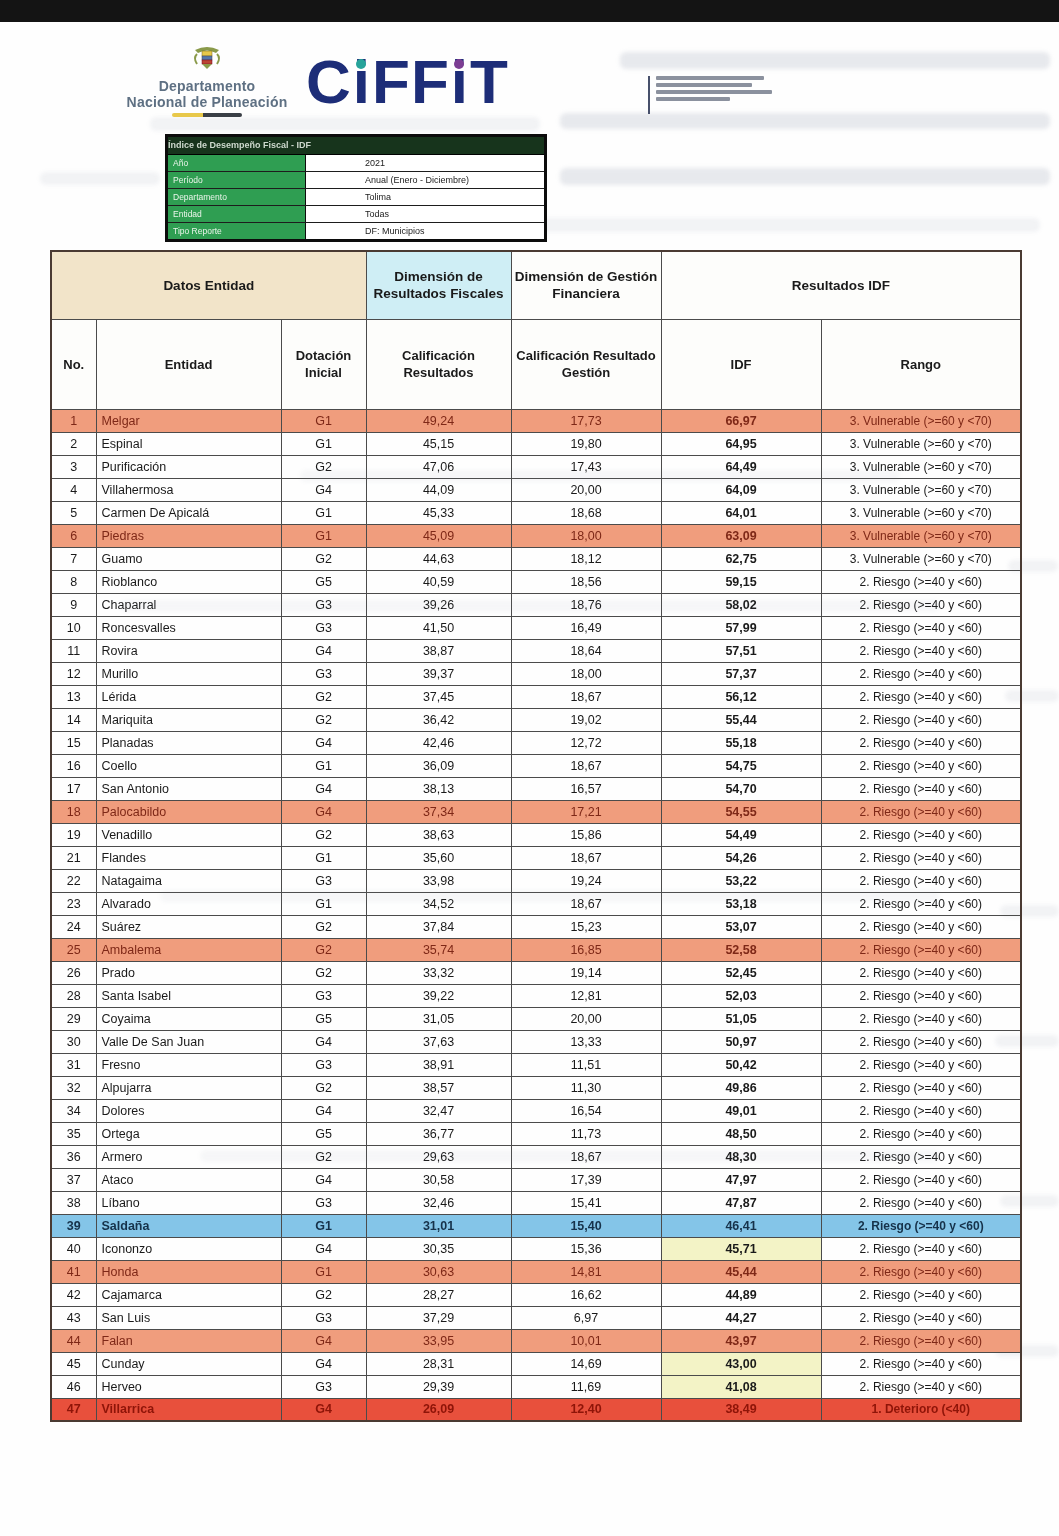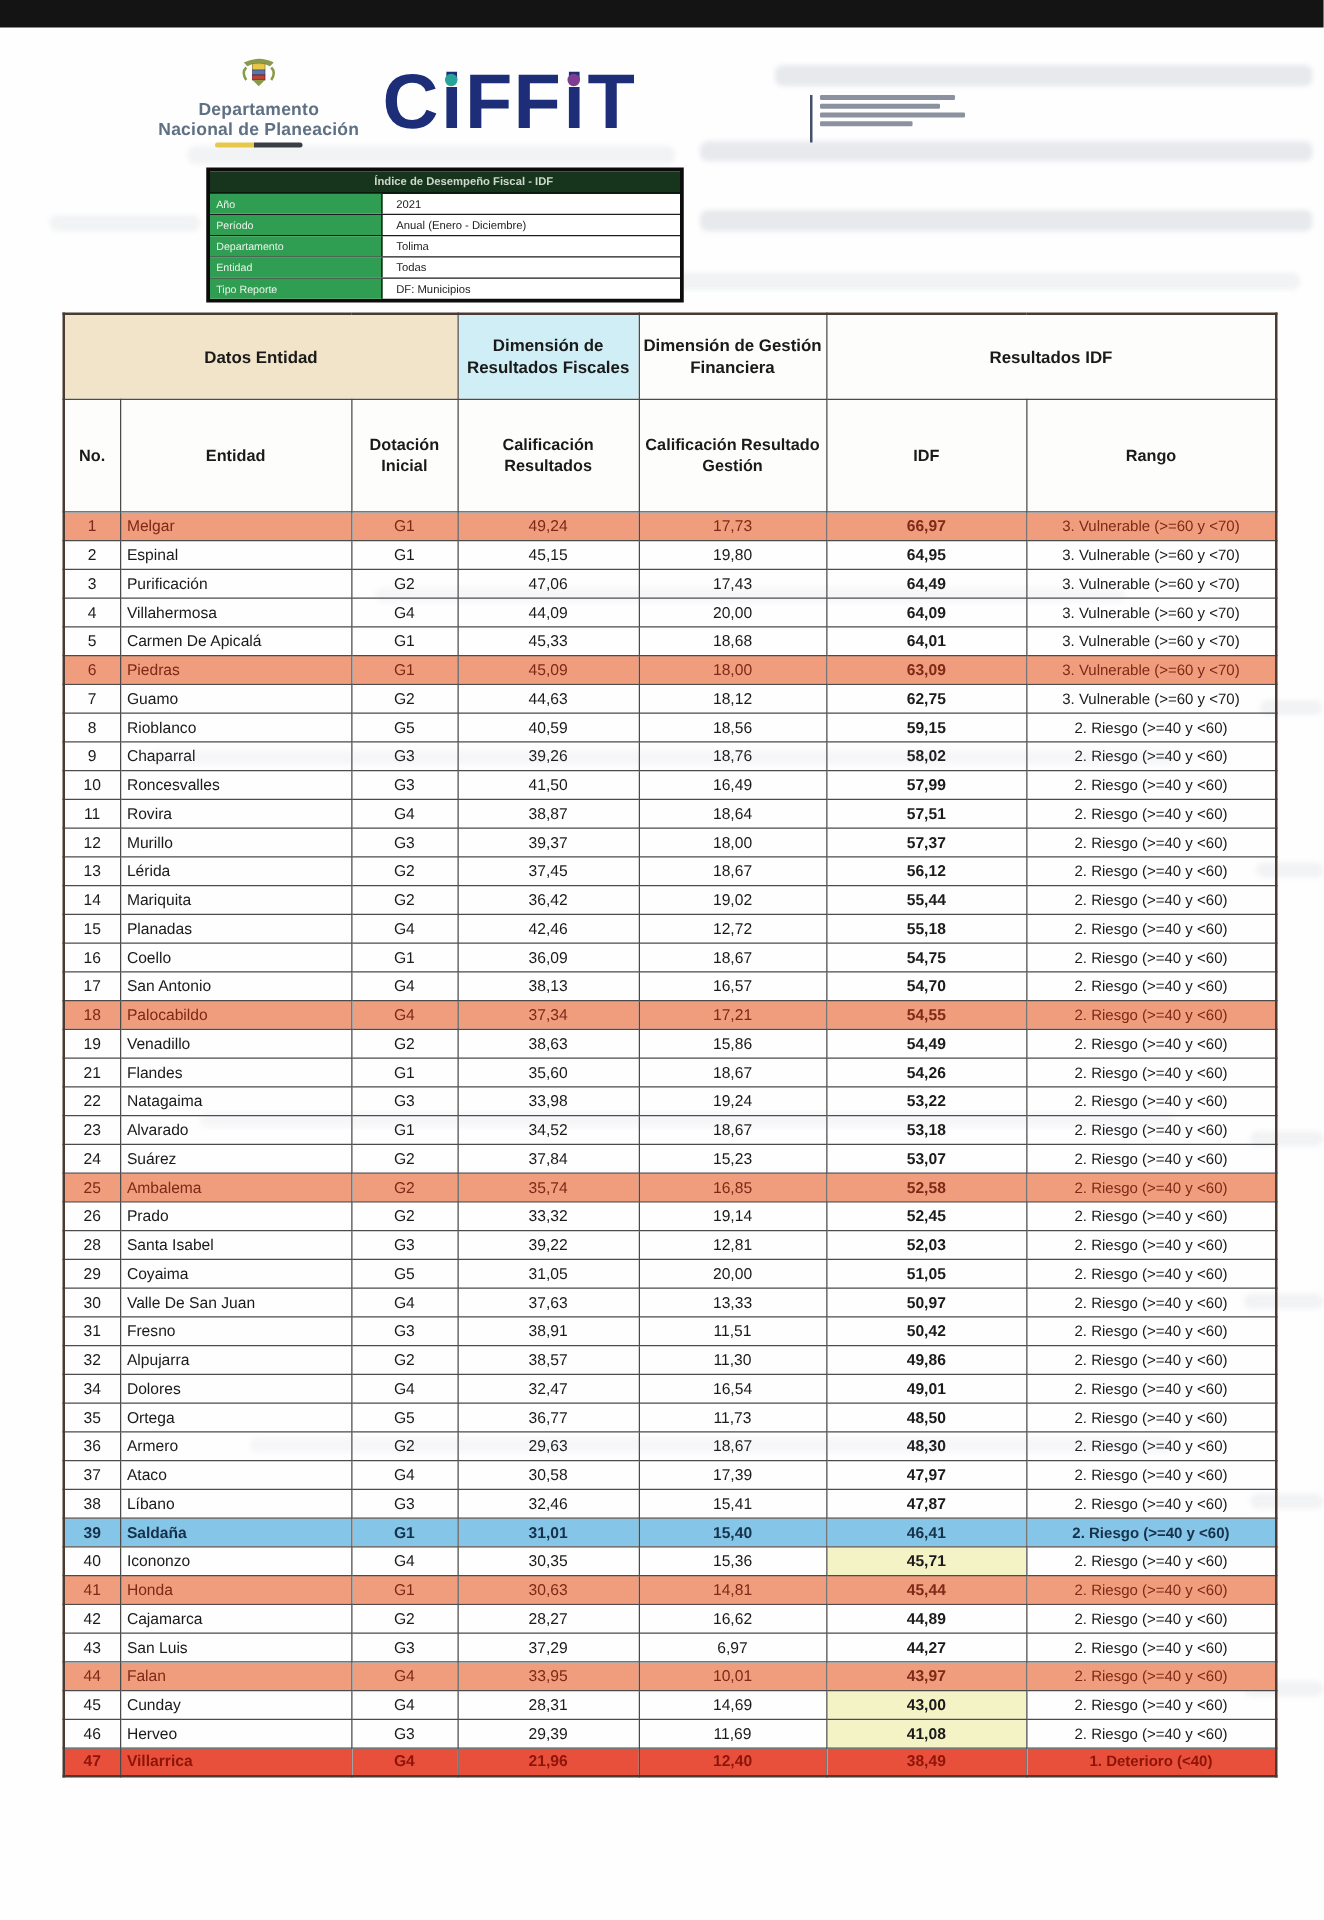--- a/index.html
+++ b/index.html
@@ -27,22 +27,22 @@
   .idot{position:absolute;width:10px;height:10px;border-radius:50%;left:3px;top:7px;}
   .idot.teal{background:#27a39a;}
   .idot.purple{background:#7c3d93;}
   .ciffit-side{position:absolute;left:648px;top:76px;display:flex;gap:6px;}
   .vbar{width:2px;height:38px;background:#47506b;}
   .mini-lines .ml{height:4px;background:#5a6375;opacity:.7;margin-bottom:3px;border-radius:1px;}
 
   
   .fbox{position:absolute;left:165px;top:134px;width:376px;border:3px solid #0c0c0c;background:#fff;}
   .fbox .ftitle{height:17px;background:#17341c;color:#cdd8cd;font-size:9px;font-weight:bold;
-       text-align:center;line-height:17px;border-bottom:1px solid #000;padding-left:30px;}
-  .frow{display:flex;height:16px;border-bottom:1px solid #1d1d1d;}
+       text-align:left;line-height:17px;border-bottom:1px solid #000;}
+  .frow{display:flex;height:16px;border-bottom:1px solid #1d1d1d;gap:48px;}
   .frow:last-child{border-bottom:none;}
   .flabel{width:138px;background:#2f9e52;color:#eaf5ea;font-size:8.5px;line-height:16px;
        padding-left:5px;box-sizing:border-box;border-right:1px solid #0c0c0c;}
   .fvalue{flex:1;font-size:9px;line-height:16px;text-align:left;color:#222;margin-left:11px;}
 
   
   table.idf{position:absolute;left:50px;top:250px;width:970px;border-collapse:collapse;
        table-layout:fixed;border:2px solid #4a3a32;}
   table.idf td,table.idf th{border:1px solid #4b4b4b;overflow:hidden;white-space:nowrap;
        font-size:12.5px;padding:0 3px;box-sizing:border-box;}
@@ -558,21 +558,21 @@
           <td class="c-dotacion">G3</td>
           <td class="c-resultados">29,39</td>
           <td class="c-gestion">11,69</td>
           <td class="c-idf idf-y">41,08</td>
           <td class="c-rango">2. Riesgo (&gt;=40 y &lt;60)</td>
         </tr>
         <tr class="row redrow">
           <td class="c-no">47</td>
           <td class="c-entidad">Villarrica</td>
           <td class="c-dotacion">G4</td>
-          <td class="c-resultados">21,96</td>
+          <td class="c-resultados">26,09</td>
           <td class="c-gestion">12,40</td>
           <td class="c-idf">38,49</td>
           <td class="c-rango">1. Deterioro (&lt;40)</td>
         </tr>
       </tbody>
   </table>
 
   <div class="bleed overtable" style="left:300px;top:470px;width:600px;height:12px;"></div>
   <div class="bleed overtable" style="left:120px;top:600px;width:820px;height:12px;"></div>
   <div class="bleed overtable" style="left:160px;top:890px;width:780px;height:12px;"></div>

